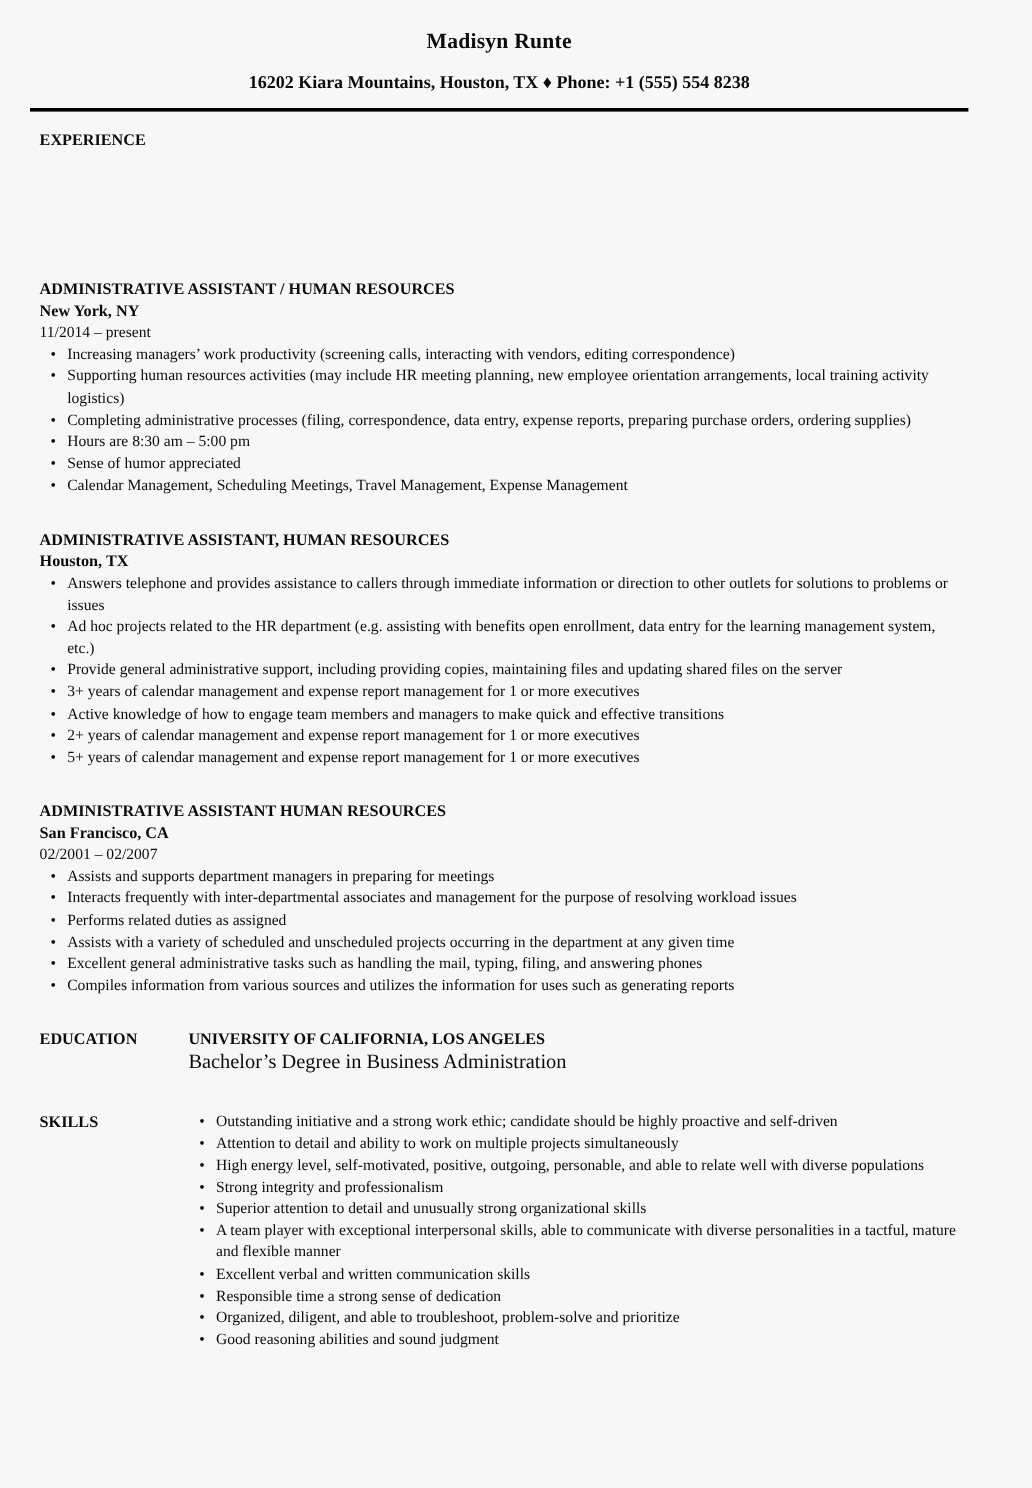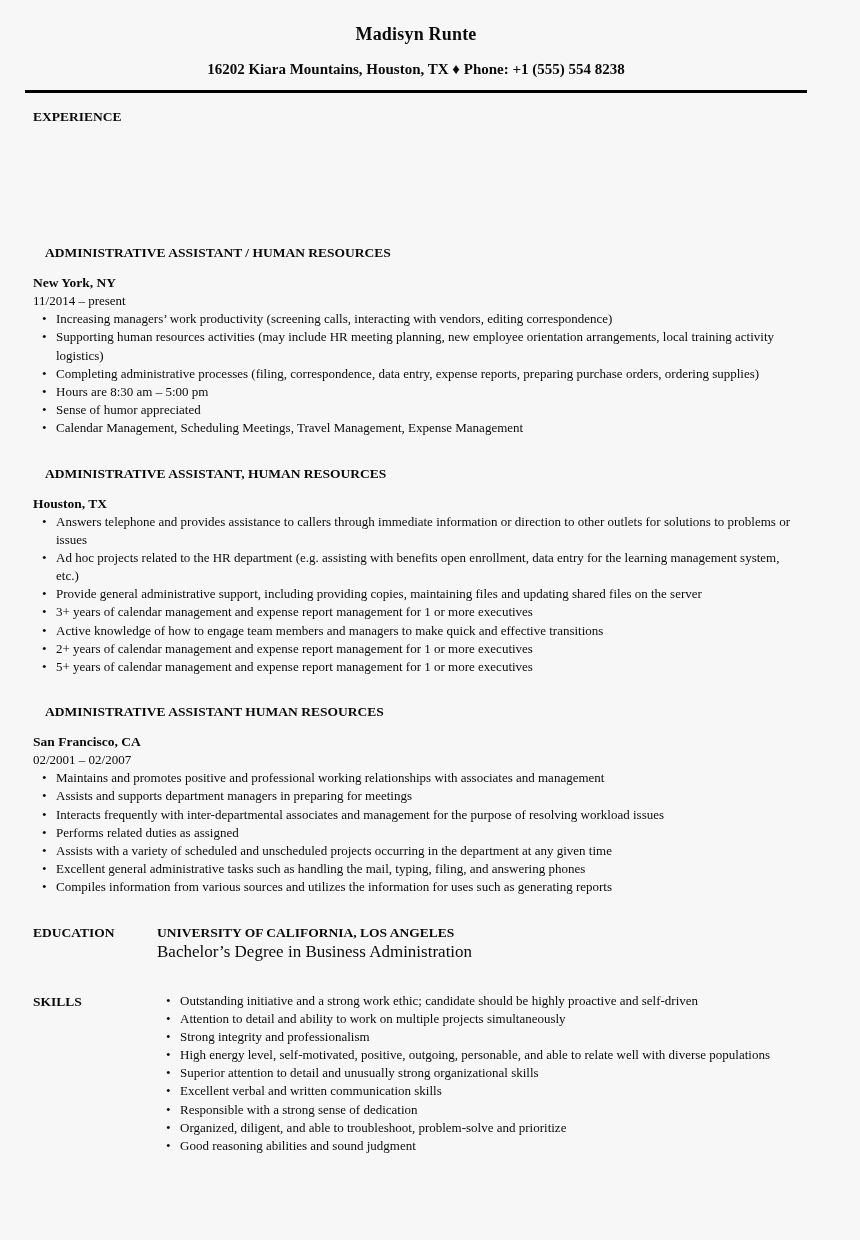--- a/index.html
+++ b/index.html
@@ -49,21 +49,21 @@
     flex: 0 0 124px;
     font-weight: bold;
     font-size: 13.5px;
     line-height: 19px;
   }
   .sec-content { flex: 1 1 auto; min-width: 0; }
 
   
   .job + .job { margin-top: 26px; }
   .job-title {
-    margin: 12px;
+    margin: 0;
     font-size: 13.5px;
     font-weight: bold;
     line-height: 19px;
   }
   .job-location { font-weight: bold; font-size: 13.5px; line-height: 18px; }
   .job-dates { font-size: 13px; line-height: 18px; }
 
   
   ul.bullets { margin: 0; padding: 0; list-style: none; }
   ul.bullets li {
@@ -126,21 +126,20 @@
             <li class="bullet">5+ years of calendar management and expense report management for 1 or more executives</li>
           </ul>
       </article>
 
       <article class="job">
         <h3 class="job-title">ADMINISTRATIVE ASSISTANT HUMAN RESOURCES</h3>
         <div class="job-location">San Francisco, CA</div>
         <div class="job-dates">02/2001 – 02/2007</div>
         <ul class="bullets">
 
-        <li class="bullet">Maintains and promotes positive and professional working relationships with associates and management</li>
             <li class="bullet">Assists and supports department managers in preparing for meetings</li>
             <li class="bullet">Interacts frequently with inter-departmental associates and management for the purpose of resolving workload issues</li>
             <li class="bullet">Performs related duties as assigned</li>
             <li class="bullet">Assists with a variety of scheduled and unscheduled projects occurring in the department at any given time</li>
             <li class="bullet">Excellent general administrative tasks such as handling the mail, typing, filing, and answering phones</li>
             <li class="bullet">Compiles information from various sources and utilizes the information for uses such as generating reports</li>
           </ul>
       </article>
 
     </div>
@@ -154,24 +153,25 @@
     </div>
   </section>
 
   <section class="row row-skills">
     <div class="sec-label">SKILLS</div>
     <div class="sec-content">
       <ul class="bullets">
 
       <li class="bullet">Outstanding initiative and a strong work ethic; candidate should be highly proactive and self-driven</li>
           <li class="bullet">Attention to detail and ability to work on multiple projects simultaneously</li>
+          <li class="bullet">High energy level, self-motivated, positive, outgoing, personable, and able to relate well with diverse populations</li>
           <li class="bullet">Strong integrity and professionalism</li>
-          <li class="bullet">High energy level, self-motivated, positive, outgoing, personable, and able to relate well with diverse populations</li>
           <li class="bullet">Superior attention to detail and unusually strong organizational skills</li>
+          <li class="bullet">A team player with exceptional interpersonal skills, able to communicate with diverse personalities in a tactful, mature and flexible manner</li>
           <li class="bullet">Excellent verbal and written communication skills</li>
-          <li class="bullet">Responsible with a strong sense of dedication</li>
+          <li class="bullet">Responsible time a strong sense of dedication</li>
           <li class="bullet">Organized, diligent, and able to troubleshoot, problem-solve and prioritize</li>
           <li class="bullet">Good reasoning abilities and sound judgment</li>
         </ul>
     </div>
   </section>
 
 </div>
 
 </body></html>

